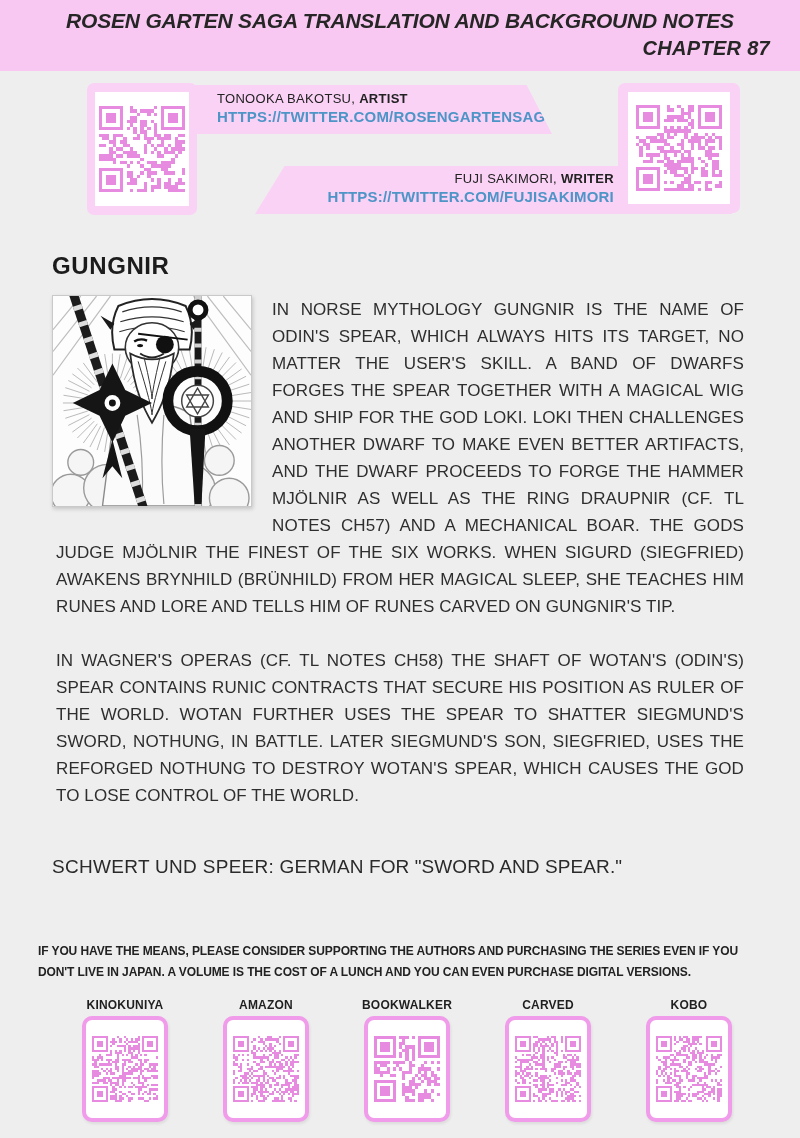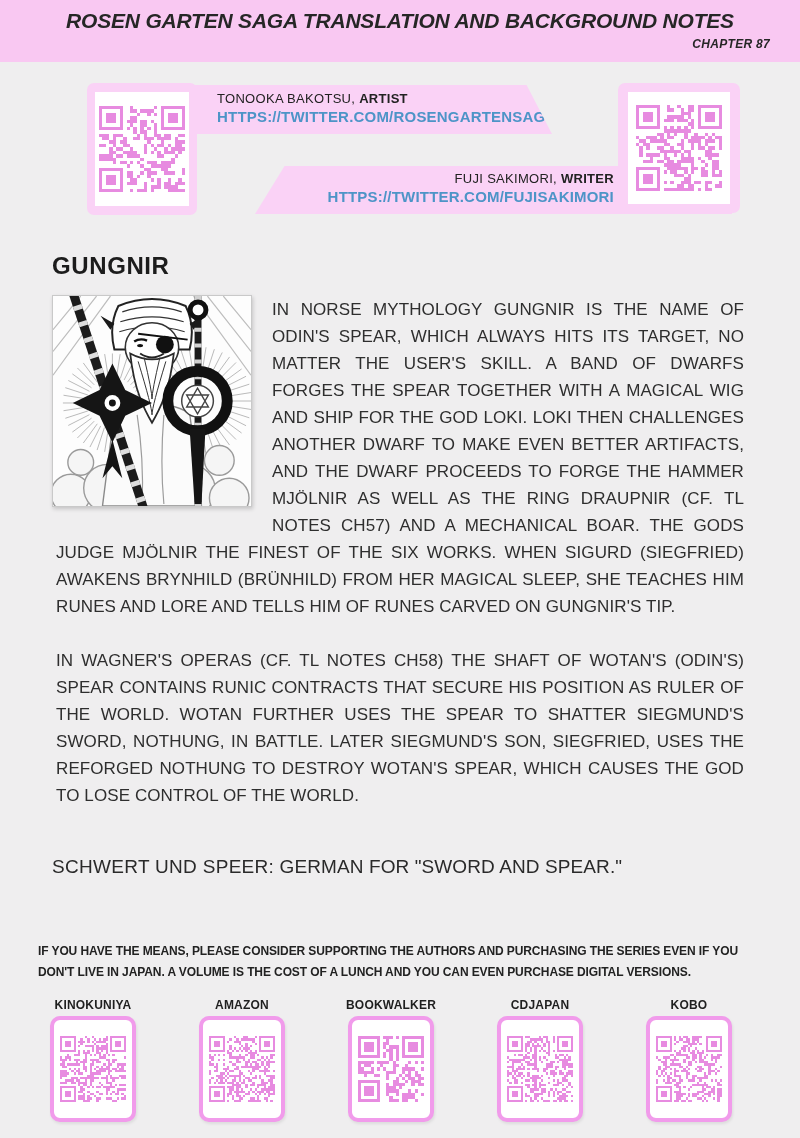--- a/index.html
+++ b/index.html
@@ -3,28 +3,28 @@
 <meta charset="utf-8">
 <style>
   html,body{margin:0;padding:0;}
   body{
     width:800px;height:1138px;position:relative;overflow:hidden;
     background:#efeeef;
     font-family:"Liberation Sans", sans-serif;
     -webkit-font-smoothing:antialiased;
   }
   
-  .header{position:absolute;top:0;left:0;width:800px;height:62px;background:var(--header-pink,#f9c8f2);}
+  .header{position:absolute;top:0;left:0;width:800px;height:71px;background:var(--header-pink,#f9c8f2);}
   .title{
     text-align:center;font-style:italic;font-weight:bold;font-size:21px;
     letter-spacing:-0.2px;color:#262626;padding-top:9px;white-space:nowrap;
   }
   .chapter{
     position:absolute;right:30px;top:37px;font-style:italic;font-weight:bold;
-    font-size:12px;color:#262626;letter-spacing:0.3px;
+    font-size:20px;color:#262626;letter-spacing:0.3px;
   }
   
   .credits{position:absolute;top:62px;left:12px;width:800px;height:168px;}
   .banner{position:absolute;background:var(--banner-pink,#fad2f6);box-sizing:border-box;}
   .artist-banner{left:78px;top:23px;width:462px;height:49px;
     clip-path:polygon(0 0,94.5% 0,100% 100%,0 100%);padding:5px 0 0 127px;}
   .writer-banner{left:243px;top:104px;width:477px;height:48px;
     clip-path:polygon(6.2% 0,100% 0,100% 100%,0 100%);padding:4px 118px 0 0;text-align:right;}
   .credit-name{font-size:13px;color:#222;letter-spacing:0.3px;line-height:17px;}
   .credit-name b{font-weight:bold;}
@@ -51,21 +51,21 @@
   
   .notes-block{position:absolute;left:52px;top:845px;color:#1f1f1f;}
   .notes-heading{font-size:22px;font-weight:bold;font-style:italic;margin:0;letter-spacing:0.5px;}
   .notes-line{margin:11px 0 0 0;font-size:19px;color:#2a2a2a;letter-spacing:0.1px;}
   .notes-term{font-weight:normal;letter-spacing:0.3px;}
   
   .support{position:absolute;left:38px;top:941px;width:712px;font-size:12px;font-weight:bold;
     letter-spacing:-0.1px;line-height:21px;color:#222;margin:0;}
   
   .stores{position:absolute;left:40px;top:998px;width:702px;display:flex;justify-content:space-between;}
-  .store{width:106px;display:flex;flex-direction:column;align-items:center;}
+  .store{width:106px;display:flex;flex-direction:column;align-items:center;margin-left:32px;}
   .store-label{font-size:12px;font-weight:bold;color:#1f1f1f;margin-bottom:4px;
     letter-spacing:0.2px;white-space:nowrap;}
   .store-box{width:86px;height:106px;background:#fff;border:4px solid var(--qr-border,#f19beb);
     border-radius:10px;box-sizing:border-box;display:flex;align-items:center;justify-content:center;
     box-shadow:1px 2px 3px rgba(0,0,0,.08);}
   .store-box svg{width:66px;height:66px;display:block;}
 </style>
 </head>
 <body>
 
@@ -1457,21 +1457,21 @@
           <rect x="14" y="0" width="7" height="7" fill="#e78be0"></rect>
           <rect x="15" y="1" width="5" height="5" fill="#ffffff"></rect>
           <rect x="16" y="2" width="3" height="3" fill="#e78be0"></rect>
           <rect x="0" y="14" width="7" height="7" fill="#e78be0"></rect>
           <rect x="1" y="15" width="5" height="5" fill="#ffffff"></rect>
           <rect x="2" y="16" width="3" height="3" fill="#e78be0"></rect>
         </svg>
       </div>
   </div>
   <div class="store">
-    <div class="store-label">CDJAPAN</div>
+    <div class="store-label">CARVED</div>
     <div class="store-box">
         <svg viewBox="0 0 29 29" shape-rendering="crispEdges">
           <rect x="0" y="0" width="29" height="29" fill="#ffffff"></rect>
           <rect x="8" y="0" width="1" height="1" fill="#e78be0"></rect>
           <rect x="9" y="0" width="1" height="1" fill="#e78be0"></rect>
           <rect x="14" y="0" width="1" height="1" fill="#e78be0"></rect>
           <rect x="16" y="0" width="1" height="1" fill="#e78be0"></rect>
           <rect x="17" y="0" width="1" height="1" fill="#e78be0"></rect>
           <rect x="20" y="0" width="1" height="1" fill="#e78be0"></rect>
           <rect x="10" y="1" width="1" height="1" fill="#e78be0"></rect>

